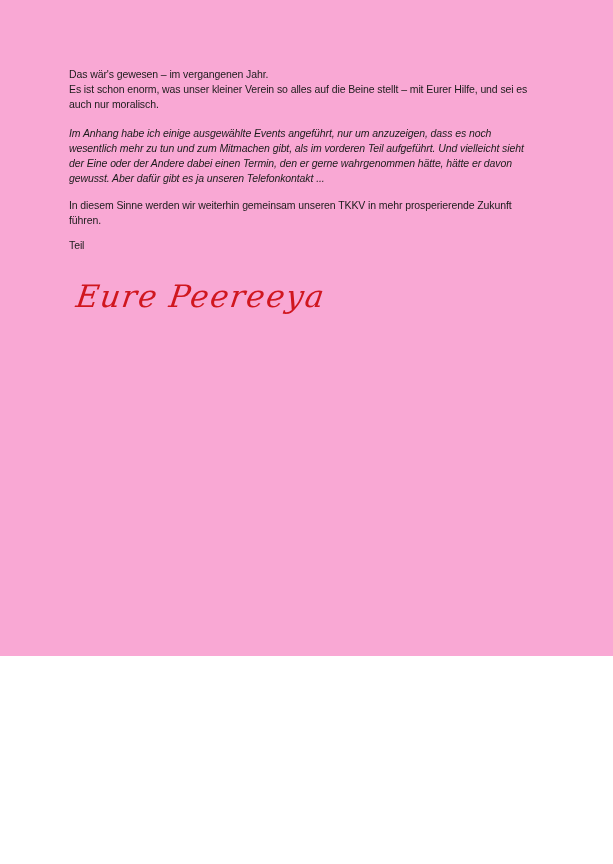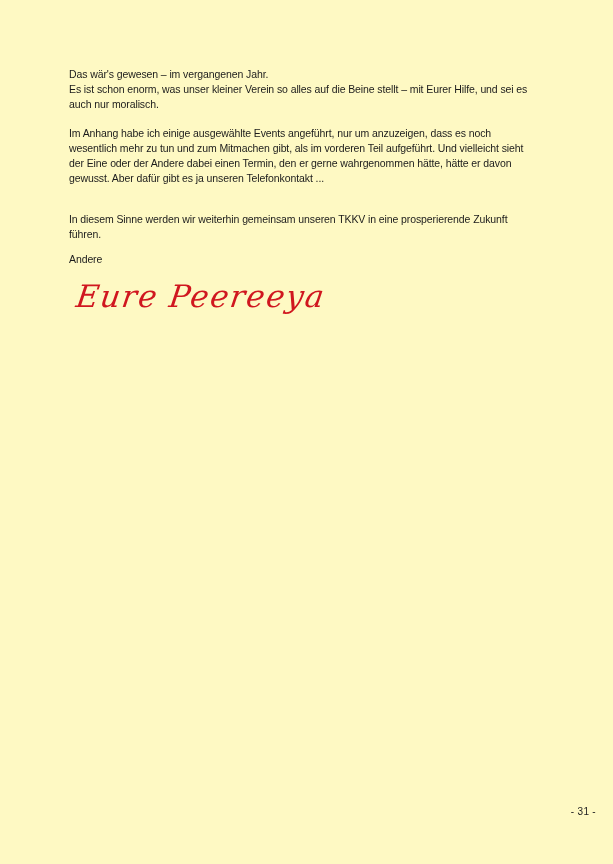--- a/index.html
+++ b/index.html
@@ -1,40 +1,40 @@
 <!DOCTYPE html>
 <html><head>
 <meta charset="utf-8">
 <style>
   * { margin: 0; padding: 0; box-sizing: border-box; }
   html, body { background: #ffffff; }
   .page {
     position: relative;
     width: 613px;
-    height: 864px;
-    background: #fef9c3;
+    height: 656px;
+    background: #f9a8d4;
     font-family: "Liberation Sans", sans-serif;
     color: #1b1b1b;
     overflow: hidden;
   }
   .body-text {
     position: absolute;
     left: 69px;
     top: 67px;
     width: 530px;
     font-size: 10.5px;
     line-height: 15px;
     letter-spacing: -0.1px;
   }
   .para {
     white-space: pre-line; 
     margin: 0;
   }
   .para.p1 { margin-bottom: 14px; }
-  .para.p2 { margin-bottom: 26px; }
+  .para.p2 { margin-bottom: 12px; font-style: italic; }
   .para.p3 { margin-bottom: 10px; }
   .signature {
     position: absolute;
     left: 74px;
     top: 278px;
     font-family: "DejaVu Serif", serif;
     font-style: italic;
     font-size: 31px;
     letter-spacing: 1.5px;
     transform: skewX(-8deg);
@@ -55,21 +55,21 @@
 
 <div class="page">
   <div class="body-text">
     <p class="para p1">Das wär's gewesen – im vergangenen Jahr.
 Es ist schon enorm, was unser kleiner Verein so alles auf die Beine stellt – mit Eurer Hilfe, und sei es
 auch nur moralisch.</p>
     <p class="para p2">Im Anhang habe ich einige ausgewählte Events angeführt, nur um anzuzeigen, dass es noch
 wesentlich mehr zu tun und zum Mitmachen gibt, als im vorderen Teil aufgeführt. Und vielleicht sieht
 der Eine oder der Andere dabei einen Termin, den er gerne wahrgenommen hätte, hätte er davon
 gewusst. Aber dafür gibt es ja unseren Telefonkontakt ...</p>
-    <p class="para p3">In diesem Sinne werden wir weiterhin gemeinsam unseren TKKV in eine prosperierende Zukunft
+    <p class="para p3">In diesem Sinne werden wir weiterhin gemeinsam unseren TKKV in mehr prosperierende Zukunft
 führen.</p>
-    <p class="para p4">Andere</p>
+    <p class="para p4">Teil</p>
   </div>
 
   <div class="signature" style="color: rgb(208, 23, 31);">Eure Peereeya</div>
 
   <div class="footer">- 31 -</div>
 </div>
 
 </body></html>

